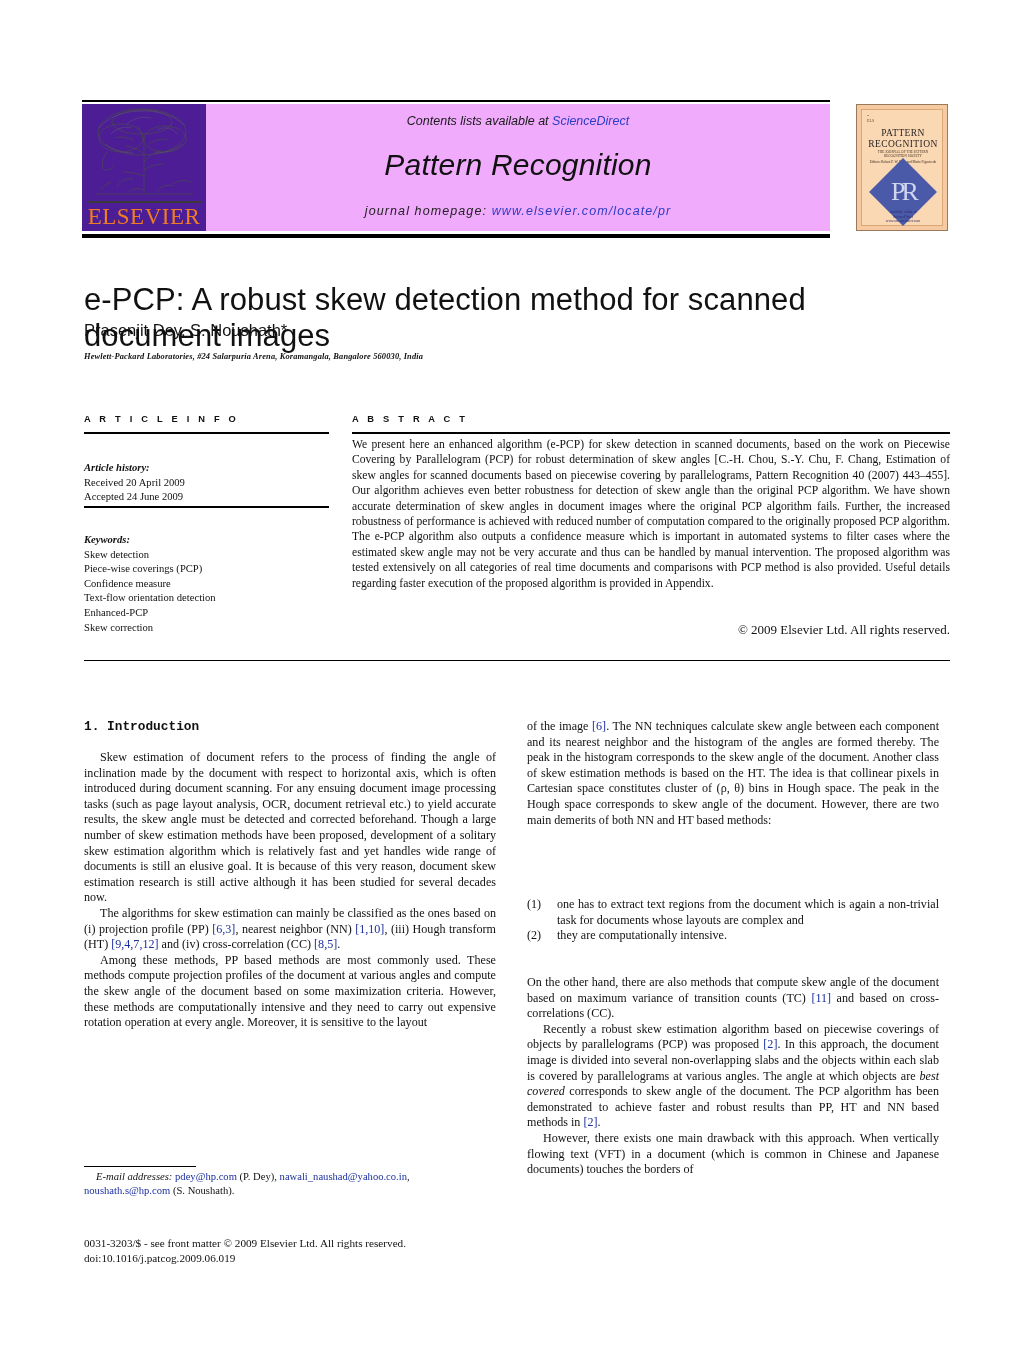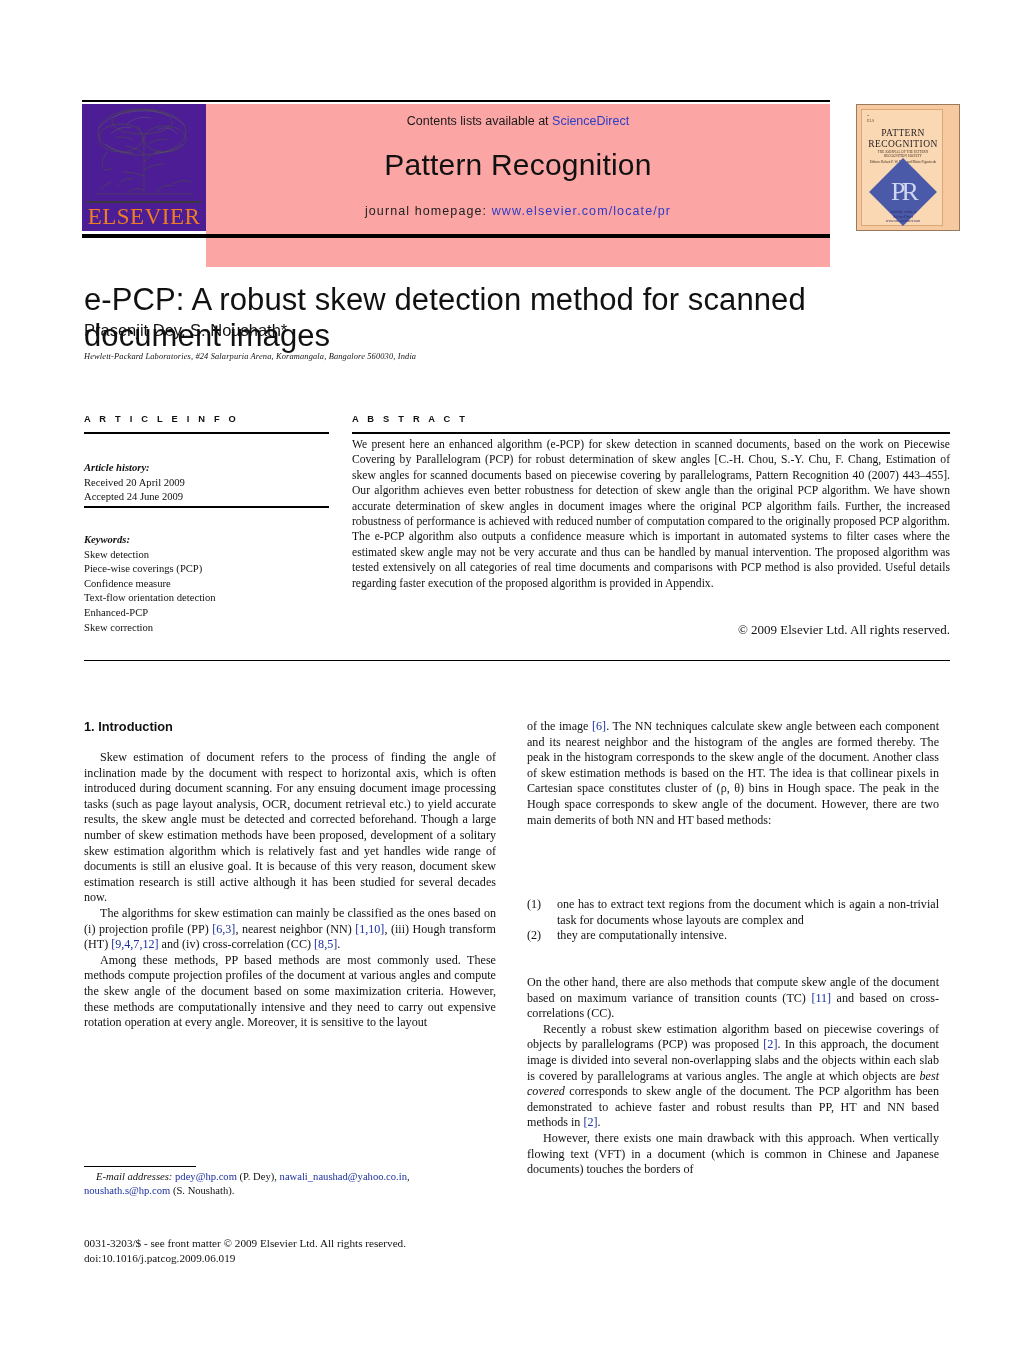--- a/index.html
+++ b/index.html
@@ -76,22 +76,23 @@
     color: #ef7d22;
     font-family: "Liberation Serif", serif;
     font-size: 23px;
     letter-spacing: 0.5px;
     line-height: 26px;
   }
   .grey-band {
     position: absolute;
     left: 124px; top: 0;
     width: 624px;
-    height: 163px;
-    background: #fca5a5;
+    height: 127px;
+    background: #f0abfc;
+    font-style: italic;
   }
   .contents-line {
     position: absolute;
     left: 0; top: 10px;
     width: 624px;
     text-align: center;
     font-family: "Liberation Sans", sans-serif;
     font-size: 12.5px;
     color: #1a1a1a;
   }
@@ -116,21 +117,21 @@
     font-size: 12.5px;
     letter-spacing: 1.1px;
     color: #222;
   }
   .homepage-line .url { color: #2d3cc4; }
 
   
   .cover {
     position: absolute;
     left: 856px; top: 104px;
-    width: 104px;
+    width: 92px;
     height: 127px;
     background: #f7c9a0;
     border: 1px solid #9a7a5c;
     box-sizing: border-box;
     overflow: hidden;
   }
   .cover-inner {
     position: absolute;
     left: 4px; top: 4px;
     width: 82px; height: 117px;
@@ -232,21 +233,21 @@
     font-size: 16.5px;
     font-weight: 300;
     color: #111;
   }
   .affil {
     position: absolute;
     left: 84px; top: 352px;
     width: 800px;
     font-family: "Liberation Serif", serif;
     font-style: italic;
-    font-weight: normal;
+    font-weight: bold;
     font-size: 8.4px;
     color: #111;
     letter-spacing: .15px;
   }
 
   
   .sec-rule {
     position: absolute;
     height: 2px;
     background: #000;
@@ -465,21 +466,21 @@
 
   <div class="kicker" style="left:352px; top:414px;">A B S T R A C T</div>
   <div class="sec-rule" style="left:352px; top:432px; width:598px;"></div>
   <div class="abs-col">
     <p>We present here an enhanced algorithm (e-PCP) for skew detection in scanned documents, based on the work on Piecewise Covering by Parallelogram (PCP) for robust determination of skew angles [C.-H. Chou, S.-Y. Chu, F. Chang, Estimation of skew angles for scanned documents based on piecewise covering by parallelograms, Pattern Recognition 40 (2007) 443–455]. Our algorithm achieves even better robustness for detection of skew angle than the original PCP algorithm. We have shown accurate determination of skew angles in document images where the original PCP algorithm fails. Further, the increased robustness of performance is achieved with reduced number of computation compared to the originally proposed PCP algorithm. The e-PCP algorithm also outputs a confidence measure which is important in automated systems to filter cases where the estimated skew angle may not be very accurate and thus can be handled by manual intervention. The proposed algorithm was tested extensively on all categories of real time documents and comparisons with PCP method is also provided. Useful details regarding faster execution of the proposed algorithm is provided in Appendix.</p>
   </div>
   <div class="copyline">© 2009 Elsevier Ltd. All rights reserved.</div>
 
   <div class="sec-rule" style="left:84px; top:660px; width:866px; height:1px;"></div>
 
-  <div class="h2" style="left:84px; top:719px;">1. Introduction</div>
+  <div class="h2" style="left:84px; top:719px;font-family:Liberation Mono, monospace;">1. Introduction</div>
 
   <div class="col col-left">
     <p>Skew estimation of document refers to the process of finding the angle of inclination made by the document with respect to horizontal axis, which is often introduced during document scanning. For any ensuing document image processing tasks (such as page layout analysis, OCR, document retrieval etc.) to yield accurate results, the skew angle must be detected and corrected beforehand. Though a large number of skew estimation methods have been proposed, development of a solitary skew estimation algorithm which is relatively fast and yet handles wide range of documents is still an elusive goal. It is because of this very reason, document skew estimation research is still active although it has been studied for several decades now.</p>
     <p>
       <span>The algorithms for skew estimation can mainly be classified as the ones based on (i) projection profile (PP) </span><span class="ref">[6,3]</span><span>, nearest neighbor (NN) </span><span class="ref">[1,10]</span><span>, (iii) Hough transform (HT) </span><span class="ref">[9,4,7,12]</span><span> and (iv) cross-correlation (CC) </span><span class="ref">[8,5]</span><span>.</span>
     </p>
     <p>Among these methods, PP based methods are most commonly used. These methods compute projection profiles of the document at various angles and compute the skew angle of the document based on some maximization criteria. However, these methods are computationally intensive and they need to carry out expensive rotation operation at every angle. Moreover, it is sensitive to the layout</p>
   </div>
 
   <div class="col col-right">

